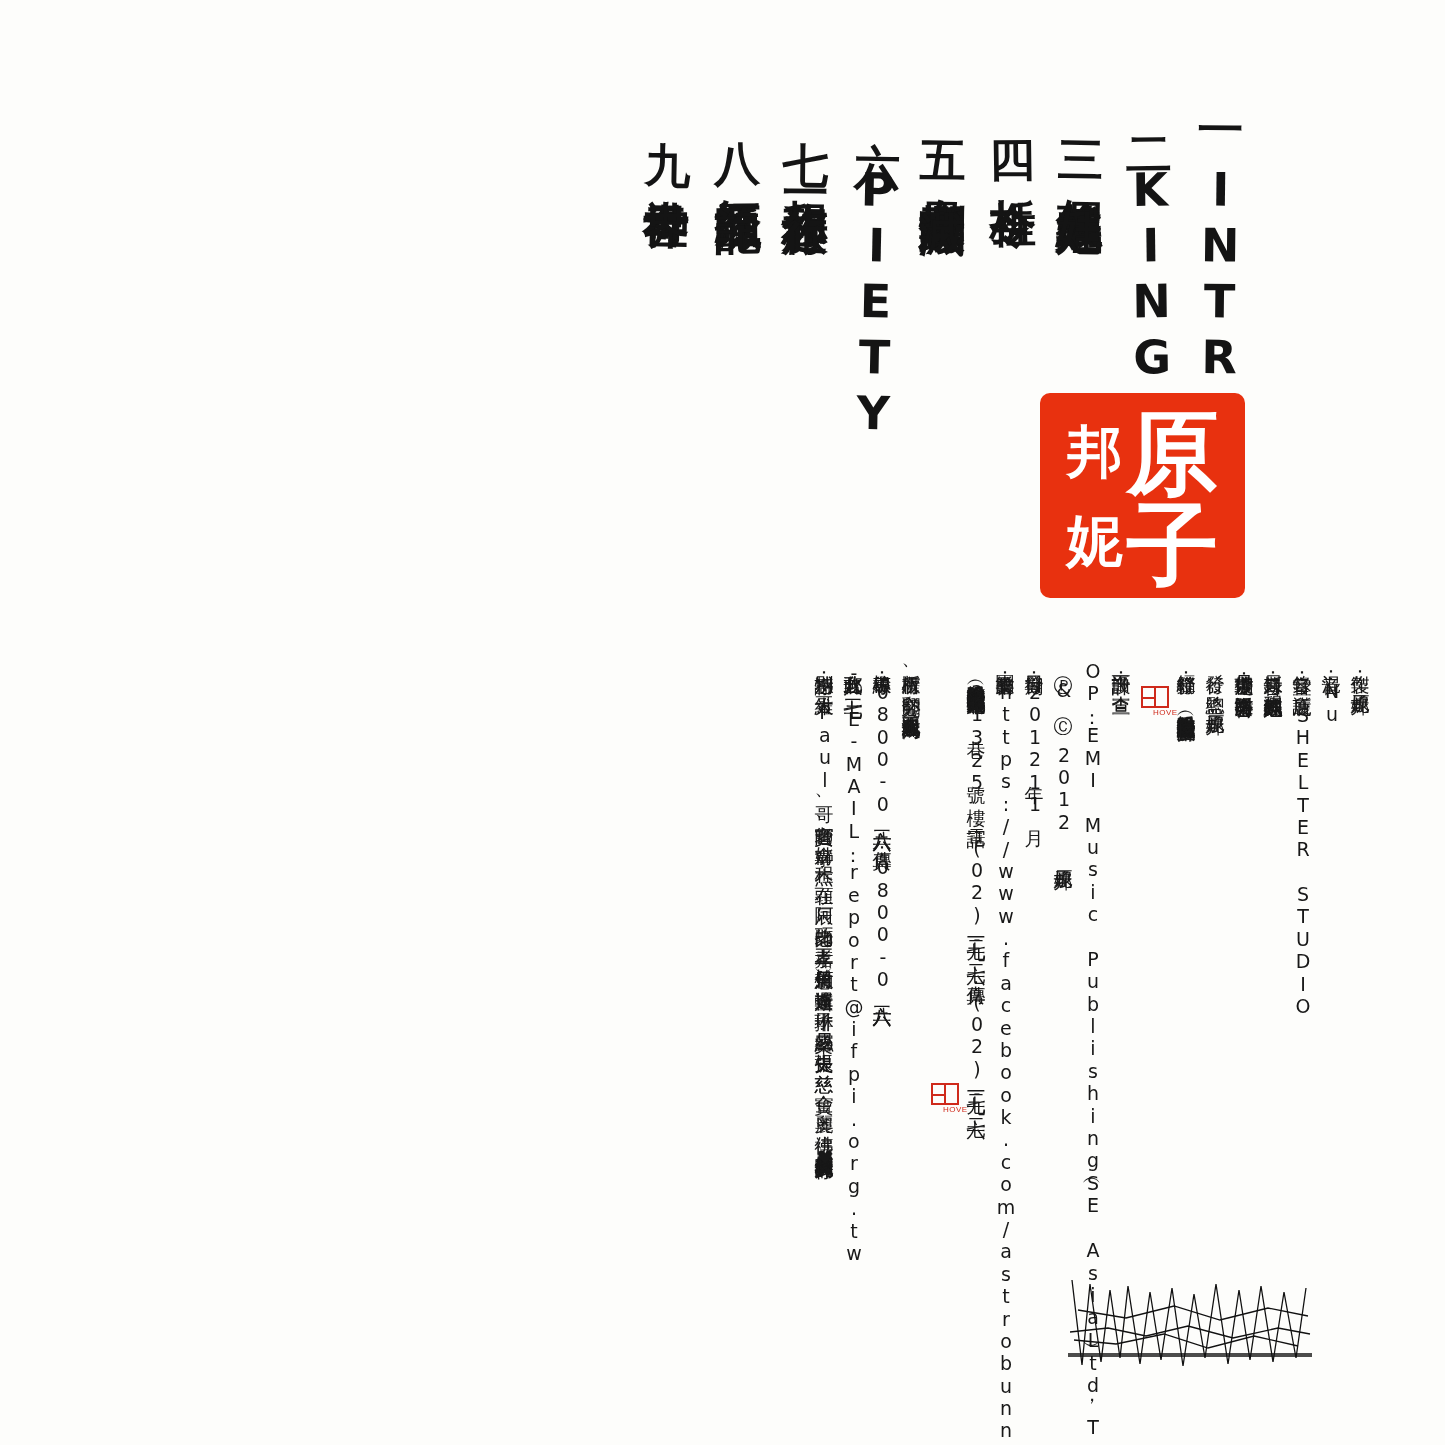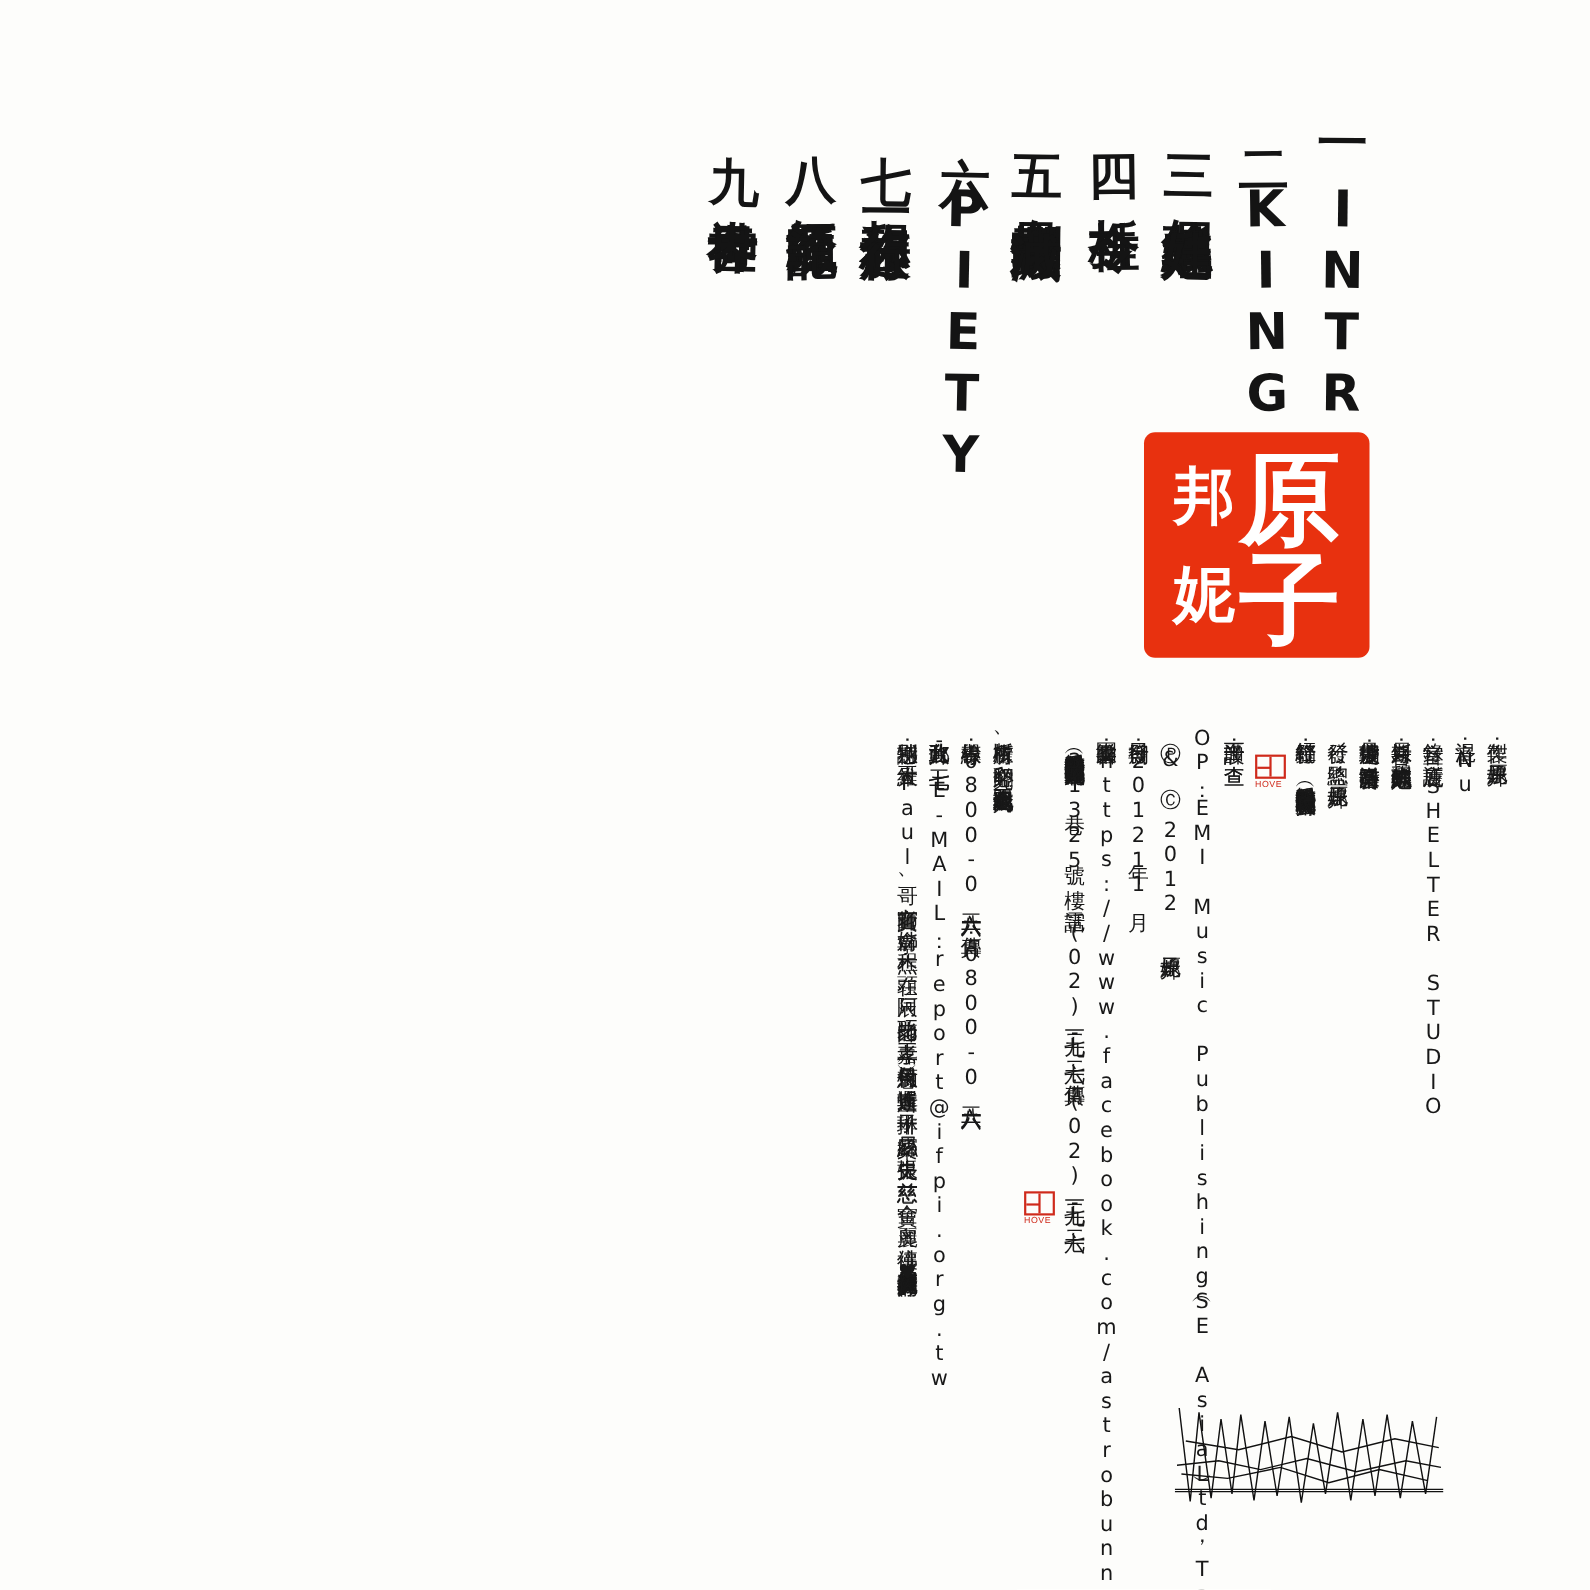--- a/index.html
+++ b/index.html
@@ -136,21 +136,21 @@
     transform: translateX(-1px);
   }
   .hove-mark .bx:after {
     content: "";
     position: absolute;
     top: 50%; left: 0; right: 50%;
     height: 2px; background: #cf2a1b;
   }
   .hove-mark .lbl {
     position: absolute;
-    left: 0; top: 22px;
+    left: 12px; top: 22px;
     font-size: 8px;
     color: #cf2a1b;
     letter-spacing: 0.5px;
     font-family: "Liberation Sans", sans-serif;
   }
 
   
   #signature {
     position: absolute;
     left: 1068px;

